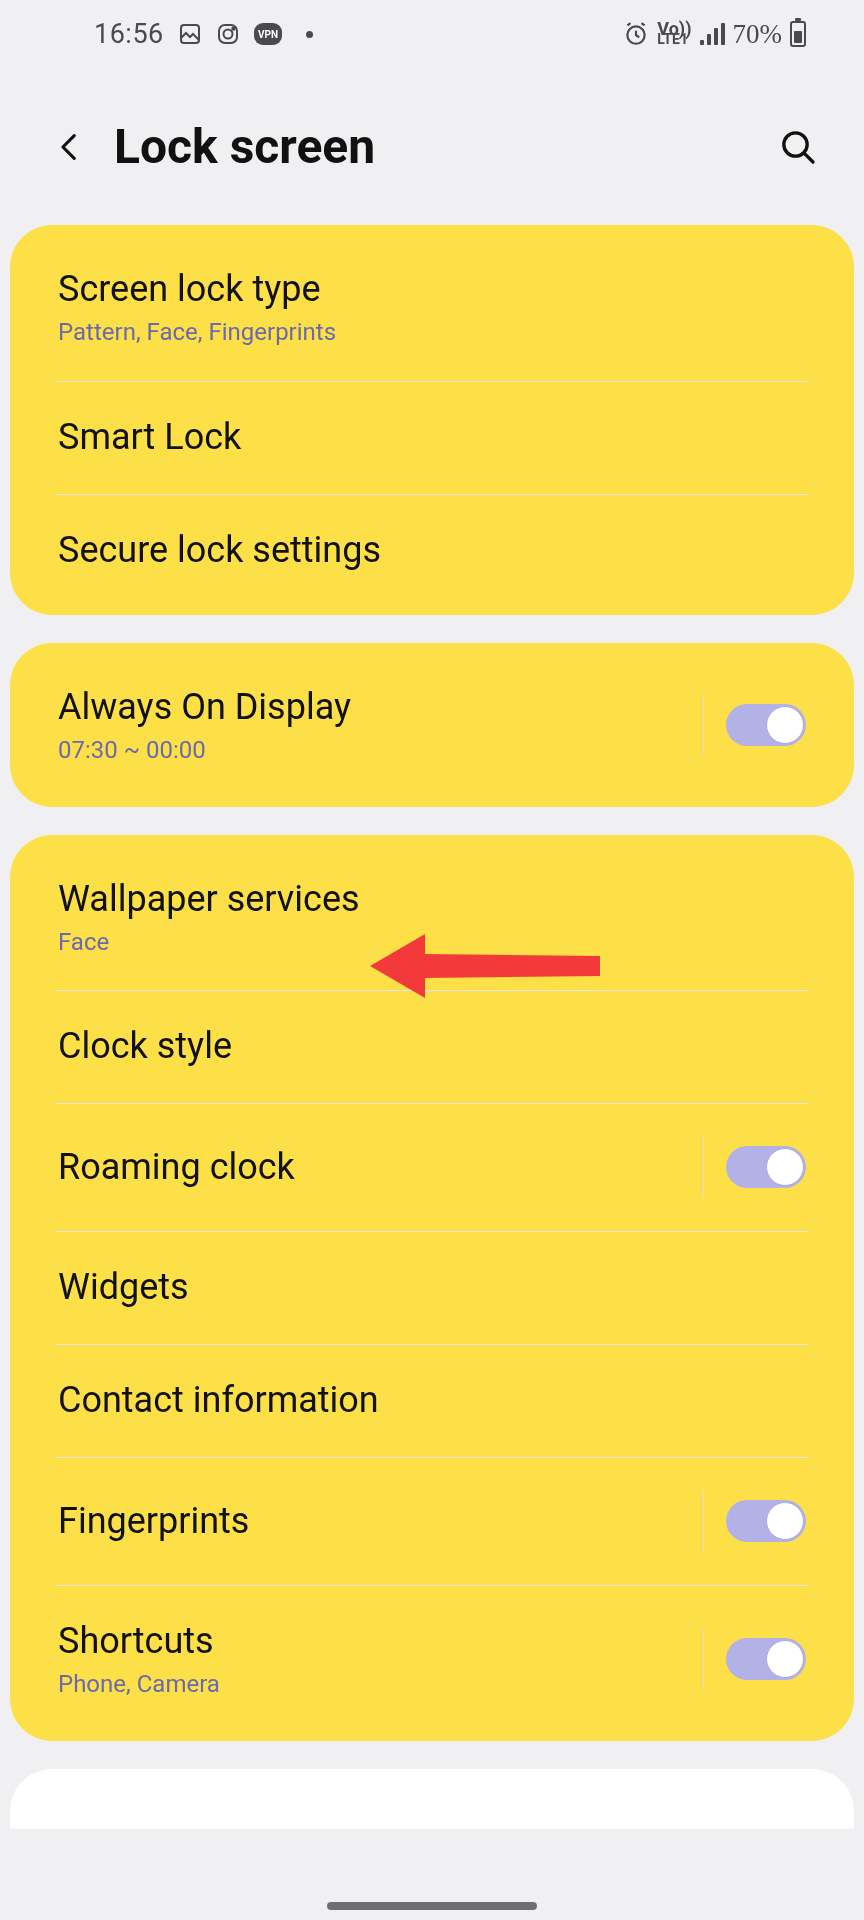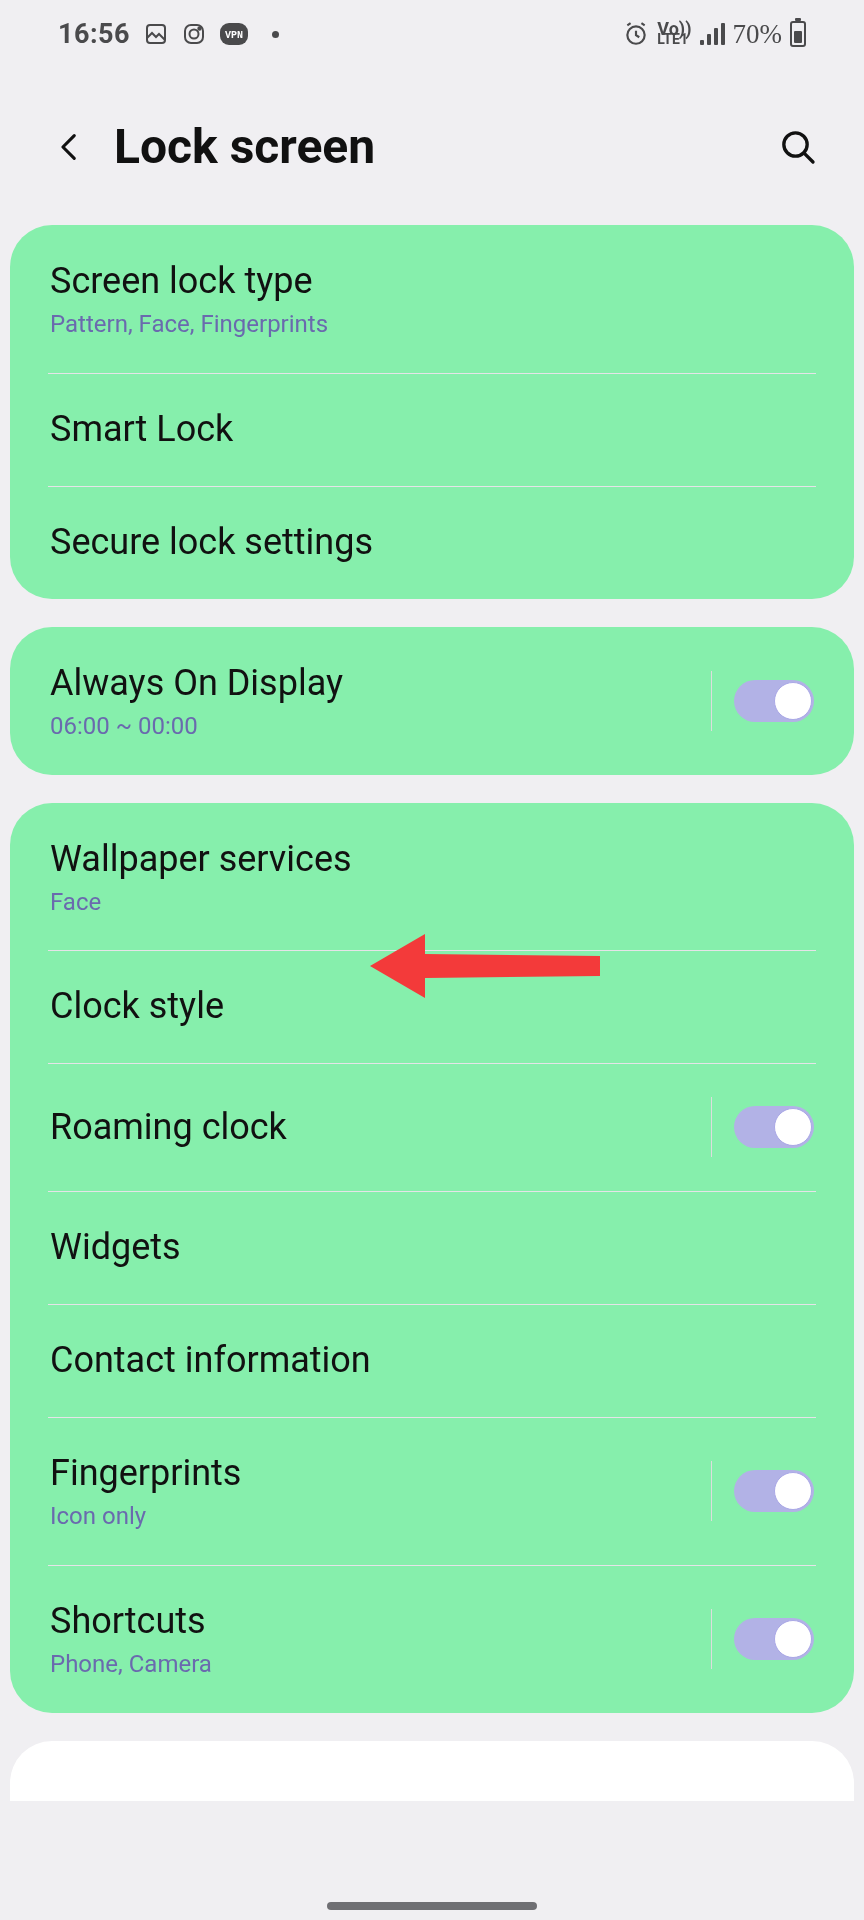--- a/index.html
+++ b/index.html
@@ -17,22 +17,22 @@
     height: 68px;
     display: flex;
     align-items: center;
     justify-content: space-between;
     padding: 0 58px 0 58px;
     font-size: 27px;
     color: #4a4a4c;
   }
   .sb-left { display: flex; align-items: center; gap: 14px; }
   .sb-right { display: flex; align-items: center; gap: 8px; }
-  .sb-time { font-weight: 700; letter-spacing: 0.5px; }
-  .sb-icon { display:inline-flex; align-items:center; justify-content:center;font-family:Liberation Mono, monospace; }
+  .sb-time { font-weight: 400; letter-spacing: 0.5px; margin-left: 36px; }
+  .sb-icon { display:inline-flex; align-items:center; justify-content:center; }
   .sb-dot { width:7px; height:7px; border-radius:50%; background:#4a4a4c; margin-left:10px;}
   .lte-block { font-size:14px; line-height:11px; font-weight:700; text-align:left; }
   .vo-top{font-size:18px;}
   .sig-bars { display:flex; align-items:flex-end; gap:3px; height:22px; }
   .sig-bars span{ width:4px; background:#4a4a4c; border-radius:1px;}
   .sb-batt{font-size:27px;font-weight:400;font-family:Liberation Serif, serif;}
   .batt-icon{ width:16px; height:26px; border:2px solid #4a4a4c; border-radius:3px; position:relative; display:inline-block;}
   .batt-icon::before{content:"";position:absolute;top:-5px;left:3px;right:3px;height:3px;background:#4a4a4c;border-radius:1px;}
   .batt-icon::after{content:"";position:absolute;left:2px;right:2px;bottom:2px;height:55%;background:#4a4a4c;border-radius:1px;}
 
@@ -42,24 +42,24 @@
     align-items:center;
     padding: 50px 40px 50px 46px;
     justify-content: space-between;
   }
   .back-btn { width:48px; height:48px; display:flex; align-items:center; justify-content:center; }
   .page-title { font-size: 48px; font-weight:700; margin-left: 20px; flex:1; color:#111;}
   .search-btn { width:52px; height:52px; display:flex; align-items:center; justify-content:center; }
 
   
   .card {
-    background:#86efac;
+    background:#fde047;
     border-radius: 42px;
     margin: 0 10px 28px 10px;
-    padding: 0;
+    padding: 8px;
     overflow:hidden;
   }
   .row {
     display:flex;
     align-items:center;
     padding: 34px 40px 34px 40px;
     position:relative;
     min-height: 98px;
   }
   .row + .row::before {
@@ -192,21 +192,21 @@
     <div class="row-text">
       <span class="row-title">Secure lock settings</span>
     </div>
   </div>
 </div>
 
 <div class="card">
   <div class="row">
     <div class="row-text">
       <span class="row-title">Always On Display</span>
-      <span class="row-sub">06:00 ~ 00:00</span>
+      <span class="row-sub">07:30 ~ 00:00</span>
     </div>
     <div class="row-divider-v"></div>
     <div class="switch">
         <div class="knob"></div>
       </div>
   </div>
 </div>
 
 <div class="card">
   <div class="row">
@@ -235,21 +235,20 @@
     </div>
   </div>
   <div class="row">
     <div class="row-text">
       <span class="row-title">Contact information</span>
     </div>
   </div>
   <div class="row">
     <div class="row-text">
       <span class="row-title">Fingerprints</span>
-      <span class="row-sub">Icon only</span>
     </div>
     <div class="row-divider-v"></div>
     <div class="switch">
         <div class="knob"></div>
       </div>
   </div>
   <div class="row">
     <div class="row-text">
       <span class="row-title">Shortcuts</span>
       <span class="row-sub">Phone, Camera</span>

